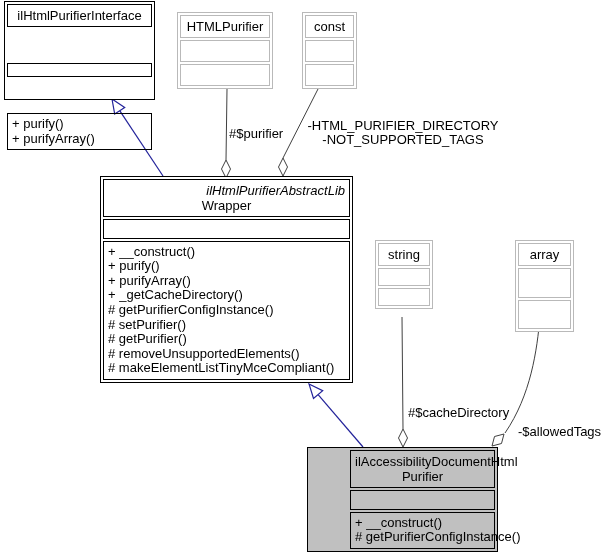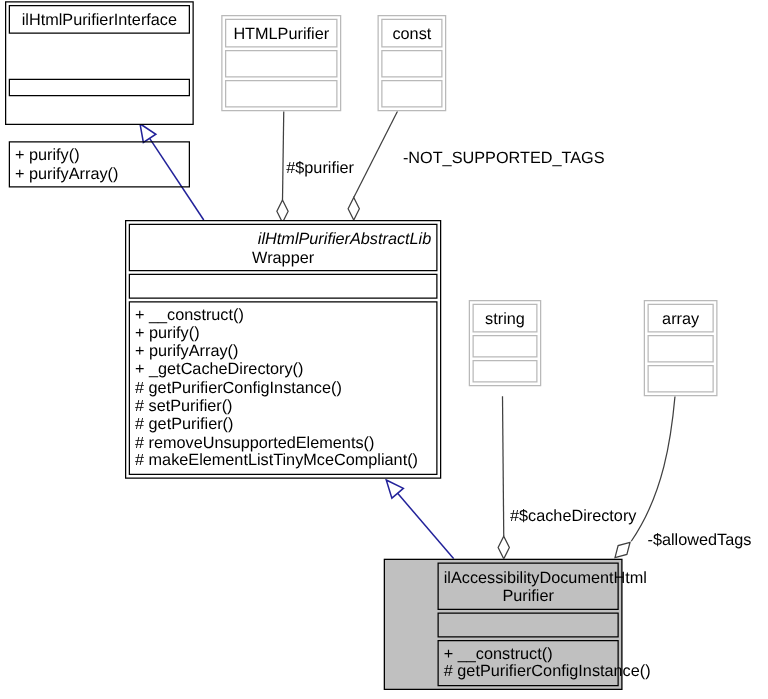--- a/index.html
+++ b/index.html
@@ -125,41 +125,42 @@
       <div># makeElementListTinyMceCompliant()</div>
     </div>
   </div>
 
   <div class="node gray-border" style="left:375px; top:240px; width:58px; height:69px;">
     <div class="cell title-cell">string</div>
     <div class="cell empty-cell"></div>
     <div class="cell empty-cell"></div>
   </div>
 
-  <div class="node gray-border" style="left:515px; top:240px; width:59px; height:77px;">
+  <div class="node gray-border" style="left:515px; top:240px; width:59px; height:92px;">
     <div class="cell title-cell">array</div>
     <div class="cell empty-cell"></div>
     <div class="cell empty-cell"></div>
   </div>
 
   <div class="node current" style="left:307px; top:447px; width:191px; height:105px;">
     <div class="cell title-cell">
       <div>ilAccessibilityDocumentHtml</div>
       <div>Purifier</div>
     </div>
     <div class="cell empty-cell"></div>
     <div class="cell methods-cell">
       <div>+ __construct()</div>
       <div># getPurifierConfigInstance()</div>
     </div>
   </div>
 
   <div class="edge-label" style="left:229px; top:127px;">#$purifier</div>
 
   <div class="edge-label centered" style="left:298px; top:119px; width:210px;">
+    <div>-HTML_PURIFIER_DIRECTORY</div>
     <div>-NOT_SUPPORTED_TAGS</div>
   </div>
 
   <div class="edge-label" style="left:408px; top:406px;">#$cacheDirectory</div>
 
   <div class="edge-label" style="left:518px; top:406px;margin-top:19px;">-$allowedTags</div>
 
 </div>
 
 </body></html>

